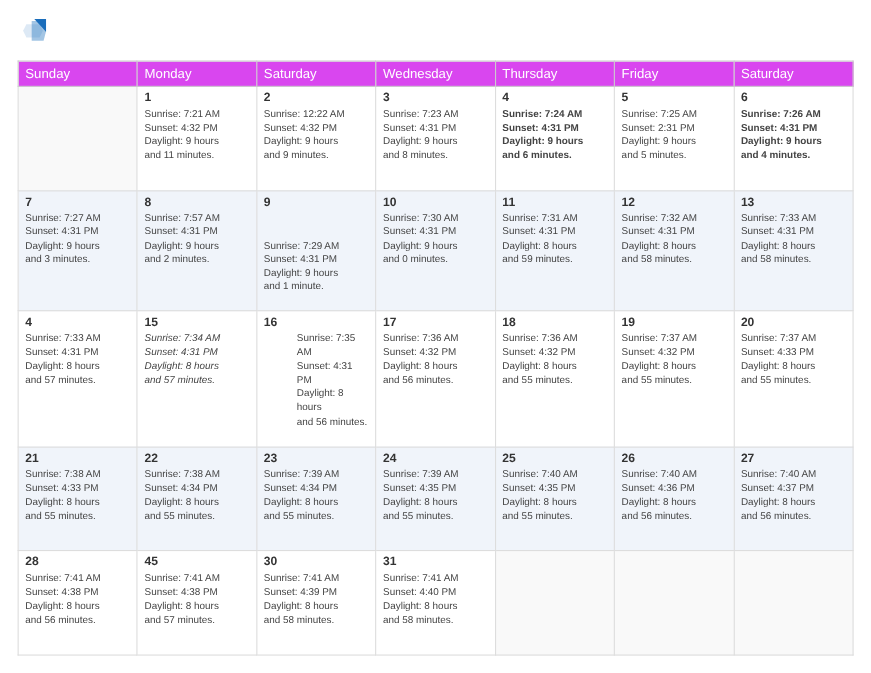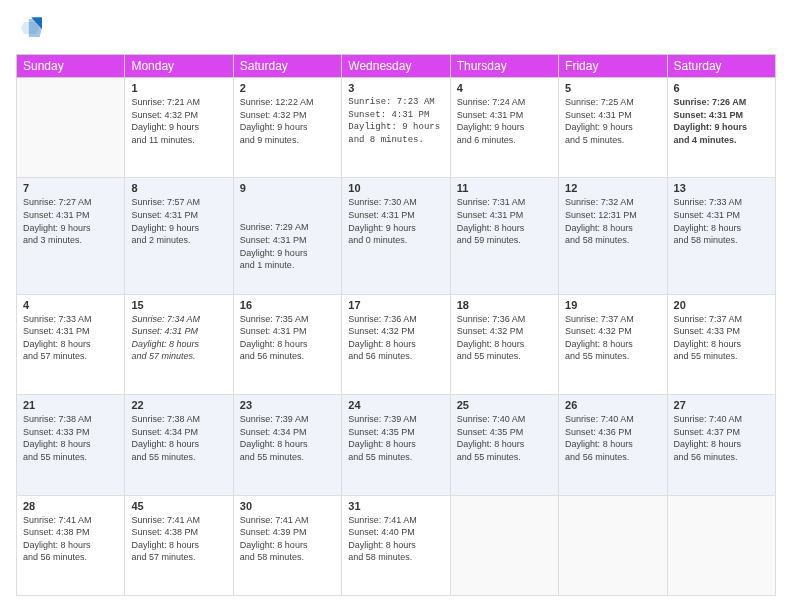--- a/index.html
+++ b/index.html
@@ -147,36 +147,36 @@
           </td>
           <td>
             <span class="day-number">2</span>
             <div class="day-info" style="white-space: pre-line;">Sunrise: 12:22 AM
 Sunset: 4:32 PM
 Daylight: 9 hours
 and 9 minutes.</div>
           </td>
           <td>
             <span class="day-number">3</span>
-            <div class="day-info" style="white-space: pre-line; font-family: Liberation Mono, monospace;">Sunrise: 7:23 AM
+            <div class="day-info" style="white-space: pre-line;">Sunrise: 7:23 AM
 Sunset: 4:31 PM
 Daylight: 9 hours
 and 8 minutes.</div>
           </td>
           <td>
             <span class="day-number">4</span>
-            <div class="day-info" style="white-space: pre-line;">Sunrise: 7:24 AM
+            <div class="day-info" style="white-space: pre-line; font-weight: bold;">Sunrise: 7:24 AM
 Sunset: 4:31 PM
 Daylight: 9 hours
 and 6 minutes.</div>
           </td>
           <td>
             <span class="day-number">5</span>
             <div class="day-info" style="white-space: pre-line;">Sunrise: 7:25 AM
-Sunset: 4:31 PM
+Sunset: 2:31 PM
 Daylight: 9 hours
 and 5 minutes.</div>
           </td>
           <td>
             <span class="day-number">6</span>
             <div class="day-info" style="white-space: pre-line; font-weight: bold;">Sunrise: 7:26 AM
 Sunset: 4:31 PM
 Daylight: 9 hours
 and 4 minutes.</div>
           </td>
@@ -213,21 +213,21 @@
           <td>
             <span class="day-number">11</span>
             <div class="day-info" style="white-space: pre-line;">Sunrise: 7:31 AM
 Sunset: 4:31 PM
 Daylight: 8 hours
 and 59 minutes.</div>
           </td>
           <td>
             <span class="day-number">12</span>
             <div class="day-info" style="white-space: pre-line;">Sunrise: 7:32 AM
-Sunset: 12:31 PM
+Sunset: 4:31 PM
 Daylight: 8 hours
 and 58 minutes.</div>
           </td>
           <td>
             <span class="day-number">13</span>
             <div class="day-info" style="white-space: pre-line;">Sunrise: 7:33 AM
 Sunset: 4:31 PM
 Daylight: 8 hours
 and 58 minutes.</div>
           </td>
@@ -242,21 +242,21 @@
           </td>
           <td>
             <span class="day-number">15</span>
             <div class="day-info" style="white-space: pre-line; font-style: italic;">Sunrise: 7:34 AM
 Sunset: 4:31 PM
 Daylight: 8 hours
 and 57 minutes.</div>
           </td>
           <td>
             <span class="day-number">16</span>
-            <div class="day-info" style="white-space: pre-line;">Sunrise: 7:35 AM
+            <div class="day-info" style="white-space: pre-line; margin-left: 30px;">Sunrise: 7:35 AM
 Sunset: 4:31 PM
 Daylight: 8 hours
 and 56 minutes.</div>
           </td>
           <td>
             <span class="day-number">17</span>
             <div class="day-info" style="white-space: pre-line;">Sunrise: 7:36 AM
 Sunset: 4:32 PM
 Daylight: 8 hours
 and 56 minutes.</div>

